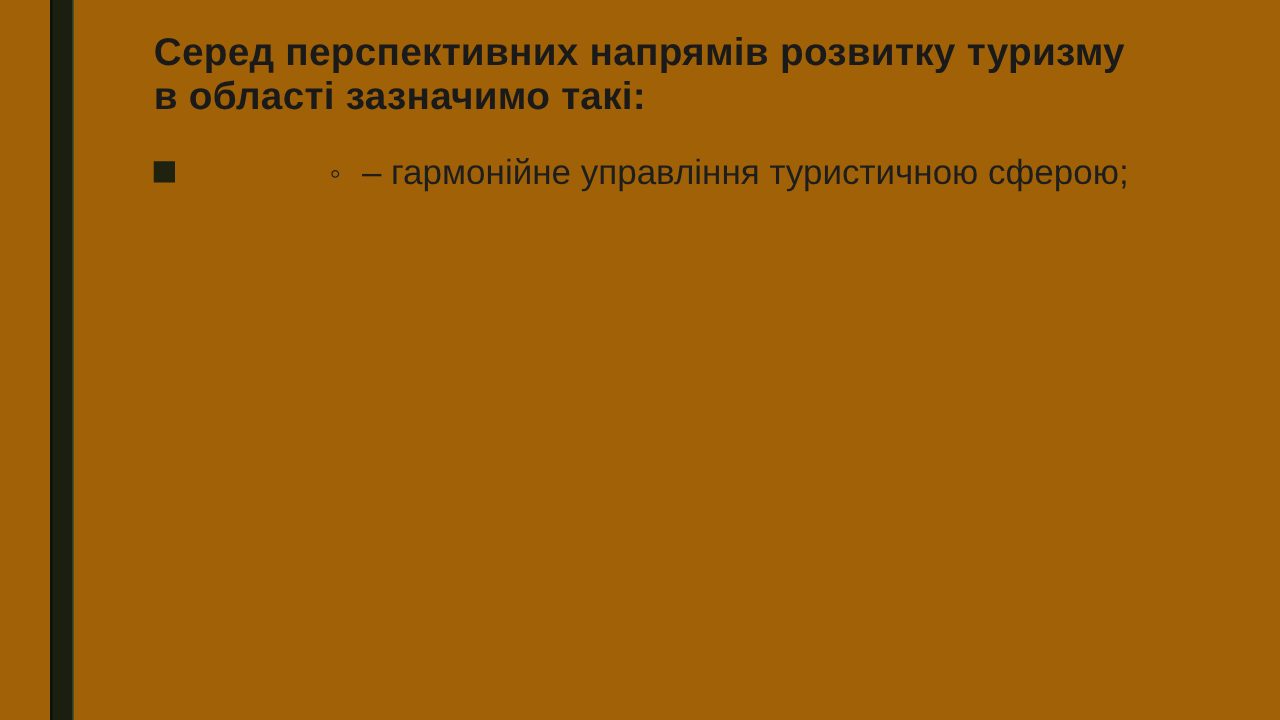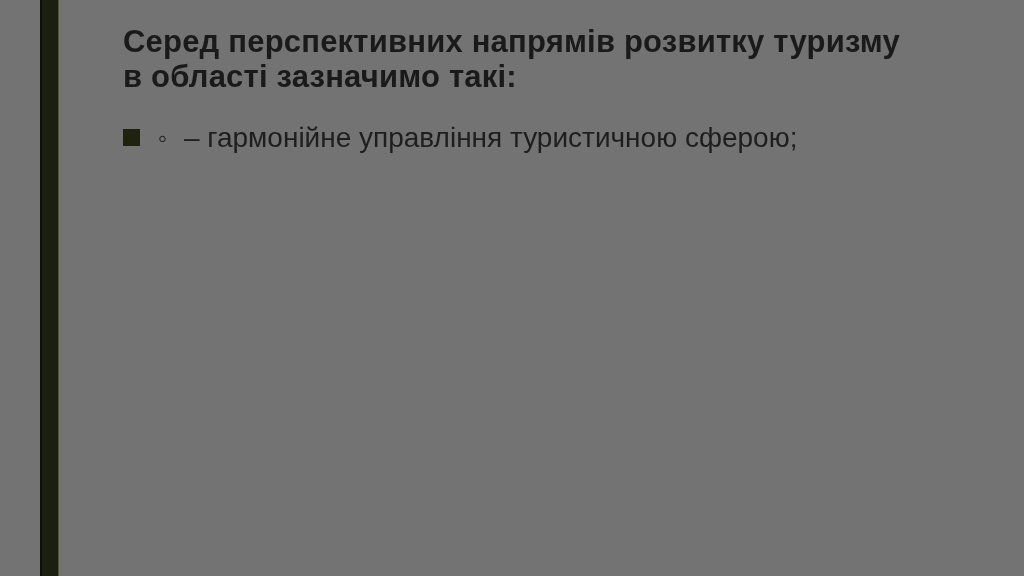--- a/index.html
+++ b/index.html
@@ -10,21 +10,21 @@
     width: 1024px;
     height: 576px;
     overflow: hidden;
     background: #ECEBE2;
     font-family: "Liberation Sans", sans-serif;
   }
   .slide {
     position: relative;
     width: 1024px;
     height: 576px;
-    background: #737373;
+    background: #a16207;
   }
   .accent-bar {
     position: absolute;
     left: 40px;
     top: 0;
     width: 16px;
     height: 576px;
     background: #1B1F10;
     border-left: 2px solid #0D1007;
     border-right: 1px solid #54573E;
@@ -51,20 +51,21 @@
     width: 780px;
   }
   ul.bullets li {
     position: relative;
     padding-left: 35px;
     width: 745px;
     font-size: 28px;
     line-height: 34px;
     color: #1E1E1E;
     margin-bottom: 20px;
+    text-align: right;
   }
   .sq-icon {
     position: absolute;
     left: 0;
     top: 8px;
     width: 17px;
     height: 17px;
     background: #1E220F;
   }
   .circ-icon {

